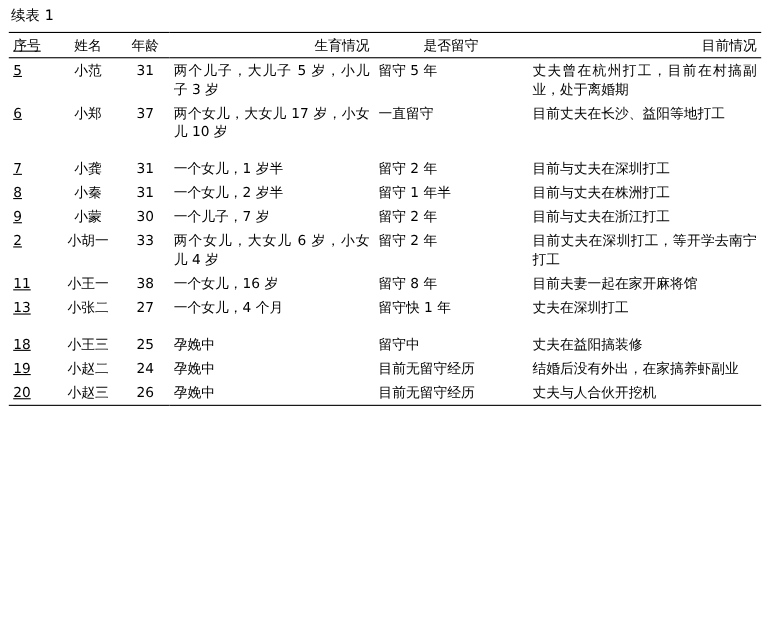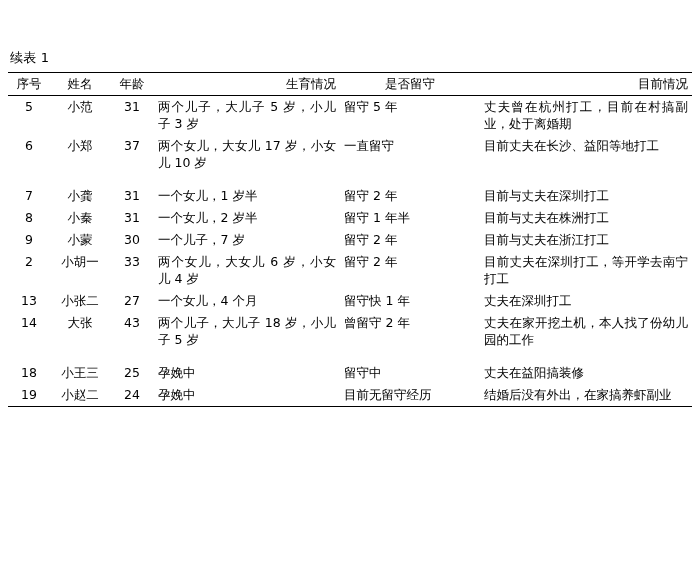--- a/index.html
+++ b/index.html
@@ -13,21 +13,20 @@
     font-family: "DejaVu Sans", sans-serif;
     color: #000000;
     overflow: hidden;
   }
   .page {
     position: relative;
     width: 700px;
     height: 401px;
     box-sizing: border-box;
     padding: 6px 8px 0 8px;
-    margin-top: 43px;
   }
   .caption {
     font-size: 13px;
     line-height: 18px;
     margin: 0 0 5px 2px;
     letter-spacing: 0.2px;
   }
   table.tbl {
     width: 684px;
     border-collapse: collapse;
@@ -44,21 +43,21 @@
     text-align: center;
     border-top: 1.4px solid #000;
     border-bottom: 0.9px solid #000;
     padding-top: 3px;
     padding-bottom: 3px;
     line-height: 17px;
   }
   tbody tr:last-child td {
     border-bottom: 1.4px solid #000;
   }
-  .c-seq { width: 42px; text-align: center; }
+  .c-seq { width: 42px; text-align: left; text-decoration: underline; }
   .c-name { width: 60px; text-align: center; }
   .c-age { width: 44px; text-align: center; }
   .c-birth { width: 186px; text-align: right; }
   .c-stay { width: 140px; text-align: center; }
   .c-now { width: 212px; text-align: right; }
   tbody td.c-birth, tbody td.c-stay, tbody td.c-now {
     text-align: justify;
     text-justify: inter-ideograph;
   }
   tbody td.c-seq, tbody td.c-name, tbody td.c-age {
@@ -143,50 +142,58 @@
       </tr>
       <tr>
         <td class="c-seq">2</td>
         <td class="c-name">小胡一</td>
         <td class="c-age">33</td>
         <td class="c-birth">两个女儿，大女儿 6 岁，小女儿 4 岁</td>
         <td class="c-stay">留守 2 年</td>
         <td class="c-now">目前丈夫在深圳打工，等开学去南宁打工</td>
       </tr>
       <tr>
+        <td class="c-seq">11</td>
+        <td class="c-name">小王一</td>
+        <td class="c-age">38</td>
+        <td class="c-birth">一个女儿，16 岁</td>
+        <td class="c-stay">留守 8 年</td>
+        <td class="c-now">目前夫妻一起在家开麻将馆</td>
+      </tr>
+      <tr>
         <td class="c-seq">13</td>
         <td class="c-name">小张二</td>
         <td class="c-age">27</td>
         <td class="c-birth">一个女儿，4 个月</td>
         <td class="c-stay">留守快 1 年</td>
         <td class="c-now">丈夫在深圳打工</td>
-      </tr>
-      <tr>
-        <td class="c-seq">14</td>
-        <td class="c-name">大张</td>
-        <td class="c-age">43</td>
-        <td class="c-birth">两个儿子，大儿子 18 岁，小儿子 5 岁</td>
-        <td class="c-stay">曾留守 2 年</td>
-        <td class="c-now">丈夫在家开挖土机，本人找了份幼儿园的工作</td>
       </tr>
       <tr class="spacer-row">
           <td colspan="6"></td>
         </tr>
       <tr>
         <td class="c-seq">18</td>
         <td class="c-name">小王三</td>
         <td class="c-age">25</td>
         <td class="c-birth">孕娩中</td>
         <td class="c-stay">留守中</td>
         <td class="c-now">丈夫在益阳搞装修</td>
       </tr>
       <tr>
         <td class="c-seq">19</td>
         <td class="c-name">小赵二</td>
         <td class="c-age">24</td>
         <td class="c-birth">孕娩中</td>
         <td class="c-stay">目前无留守经历</td>
         <td class="c-now">结婚后没有外出，在家搞养虾副业</td>
       </tr>
+      <tr>
+        <td class="c-seq">20</td>
+        <td class="c-name">小赵三</td>
+        <td class="c-age">26</td>
+        <td class="c-birth">孕娩中</td>
+        <td class="c-stay">目前无留守经历</td>
+        <td class="c-now">丈夫与人合伙开挖机</td>
+      </tr>
     </tbody>
   </table>
 
 </div>
 
 </body></html>

